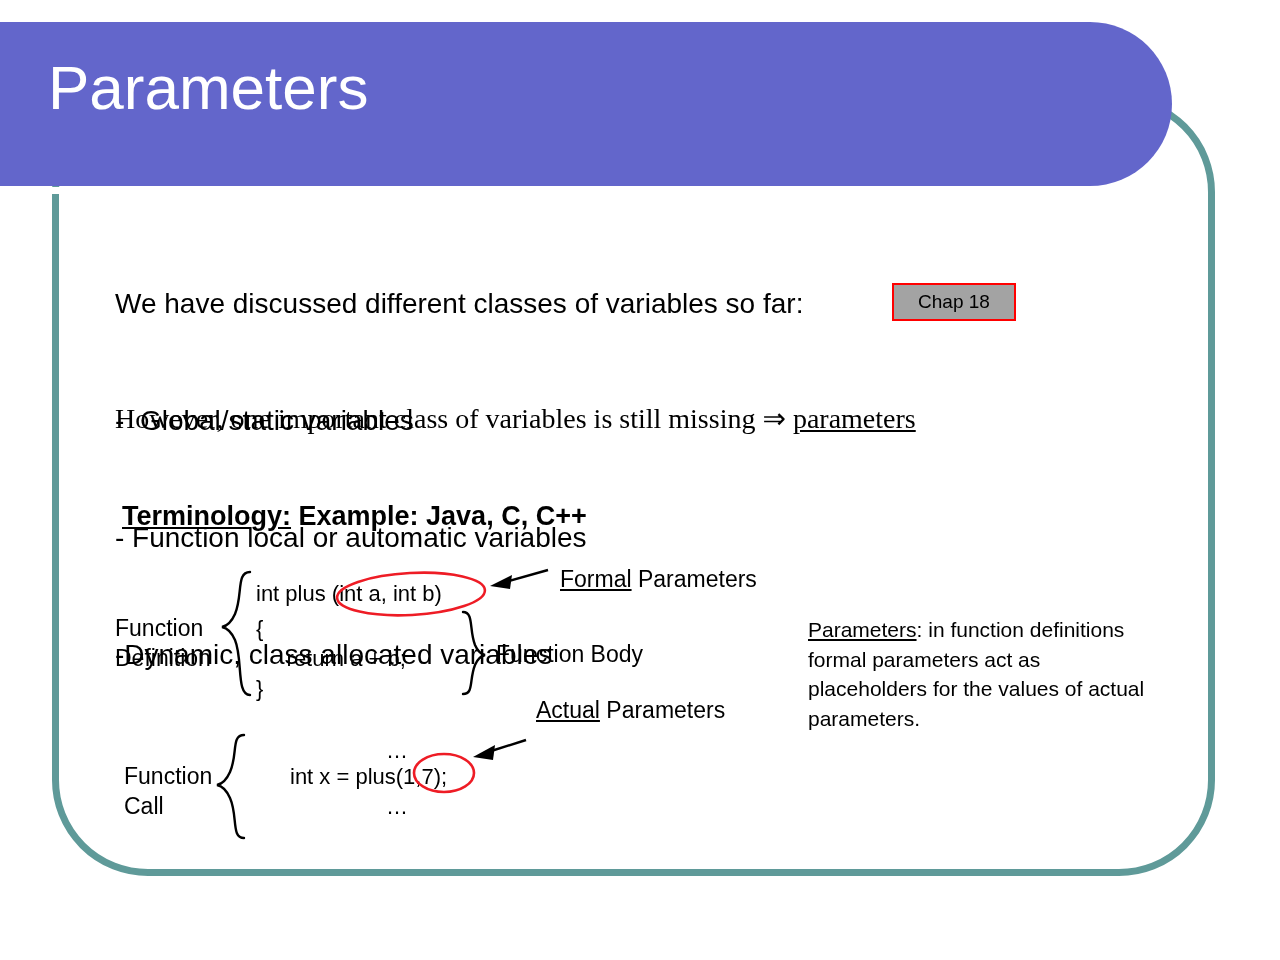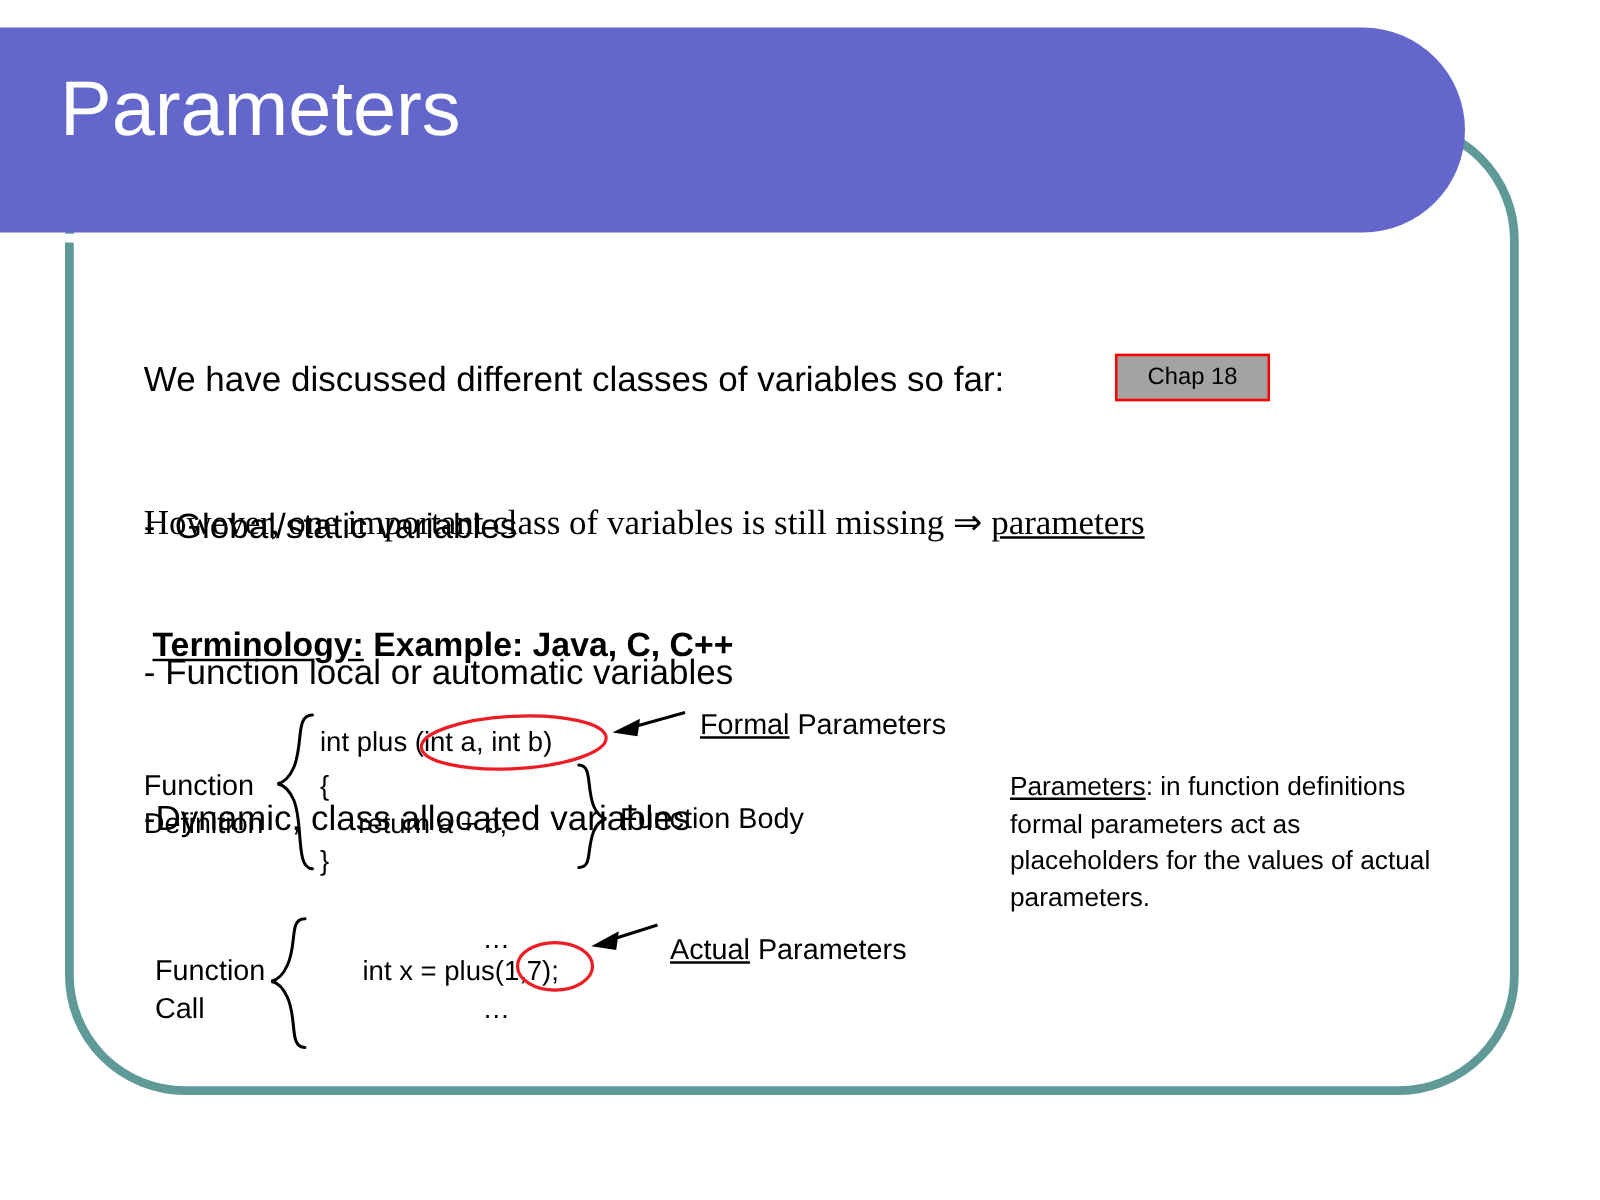--- a/index.html
+++ b/index.html
@@ -120,21 +120,21 @@
   .obs {
     position: absolute;
     left: 808px; top: 615px;
     width: 350px;
     font-size: 21px;
     line-height: 29.5px;
     color: #000000;
   }
 
   .formal-lbl { left: 560px; top: 564px; font-size: 23px; text-align: right; }
-  .actual-lbl { left: 536px; top: 744px; font-size: 23px; }
+  .actual-lbl { left: 536px; top: 695px; font-size: 23px; }
   .fnbody-lbl { left: 496px; top: 639px; font-size: 23px; }
 
   svg.overlay {
     position: absolute;
     left: 0; top: 0;
     width: 1280px; height: 960px;
     pointer-events: none;
   }
 </style>
 </head>

